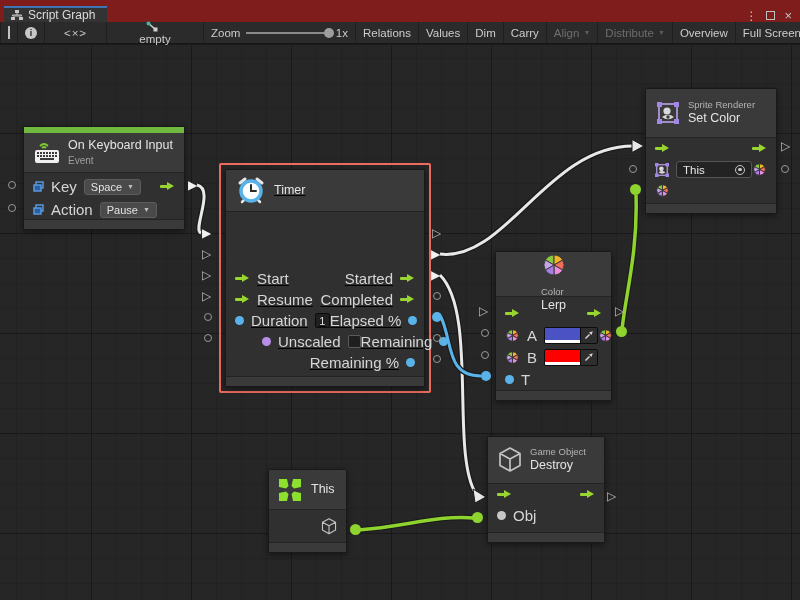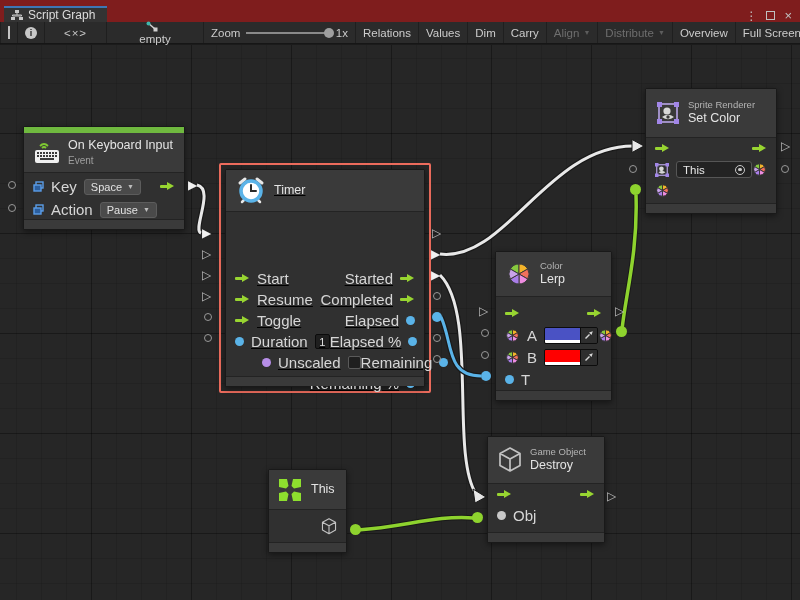--- a/index.html
+++ b/index.html
@@ -299,30 +299,20 @@
               <span class="farrow"></span>
               <span class="rlabel">Resume</span>
             </div>
           <div class="rgt">
               <span class="rlabel">Completed</span>
               <span class="farrow"></span>
             </div>
         </div>
         <div class="row" style="height:21px;">
           <div class="lft">
-              <span class="farrow"></span>
-              <span class="rlabel">Toggle</span>
-            </div>
-          <div class="rgt">
-              <span class="rlabel">Elapsed</span>
-              <span class="dot blue"></span>
-            </div>
-        </div>
-        <div class="row" style="height:21px;">
-          <div class="lft">
               <span class="dot blue"></span>
               <span class="rlabel">Duration</span>
               <span class="valbox">1</span>
             </div>
           <div class="rgt">
               <span class="rlabel">Elapsed %</span>
               <span class="dot blue"></span>
             </div>
         </div>
         <div class="row" style="height:21px;padding-left:36px;">
@@ -340,21 +330,21 @@
           <div class="rgt">
               <span class="rlabel">Remaining %</span>
               <span class="dot blue"></span>
             </div>
         </div>
       </div>
       <div class="node-footer"></div>
     </div>
 
     <div class="node" style="left:495px;top:206px;width:117px;height:150px;">
-      <div class="node-header" style="height:45px;">
+      <div class="node-header" style="height:45px;flex-direction:column;">
         <span class="icon">
           <svg width="26" height="26" viewBox="0 0 26 26">
             <g stroke="#3a3a3a" stroke-width="1">
               <path d="M13 13 L4.3 8 A10 10 0 0 1 13 3 Z" fill="#86c93e"></path>
               <path d="M13 13 L13 3 A10 10 0 0 1 21.7 8 Z" fill="#f3b32a"></path>
               <path d="M13 13 L21.7 8 A10 10 0 0 1 21.7 18 Z" fill="#f1705c"></path>
               <path d="M13 13 L21.7 18 A10 10 0 0 1 13 23 Z" fill="#ee8ce0"></path>
               <path d="M13 13 L13 23 A10 10 0 0 1 4.3 18 Z" fill="#a97de8"></path>
               <path d="M13 13 L4.3 18 A10 10 0 0 1 4.3 8 Z" fill="#c9a3ea"></path>
             </g>

